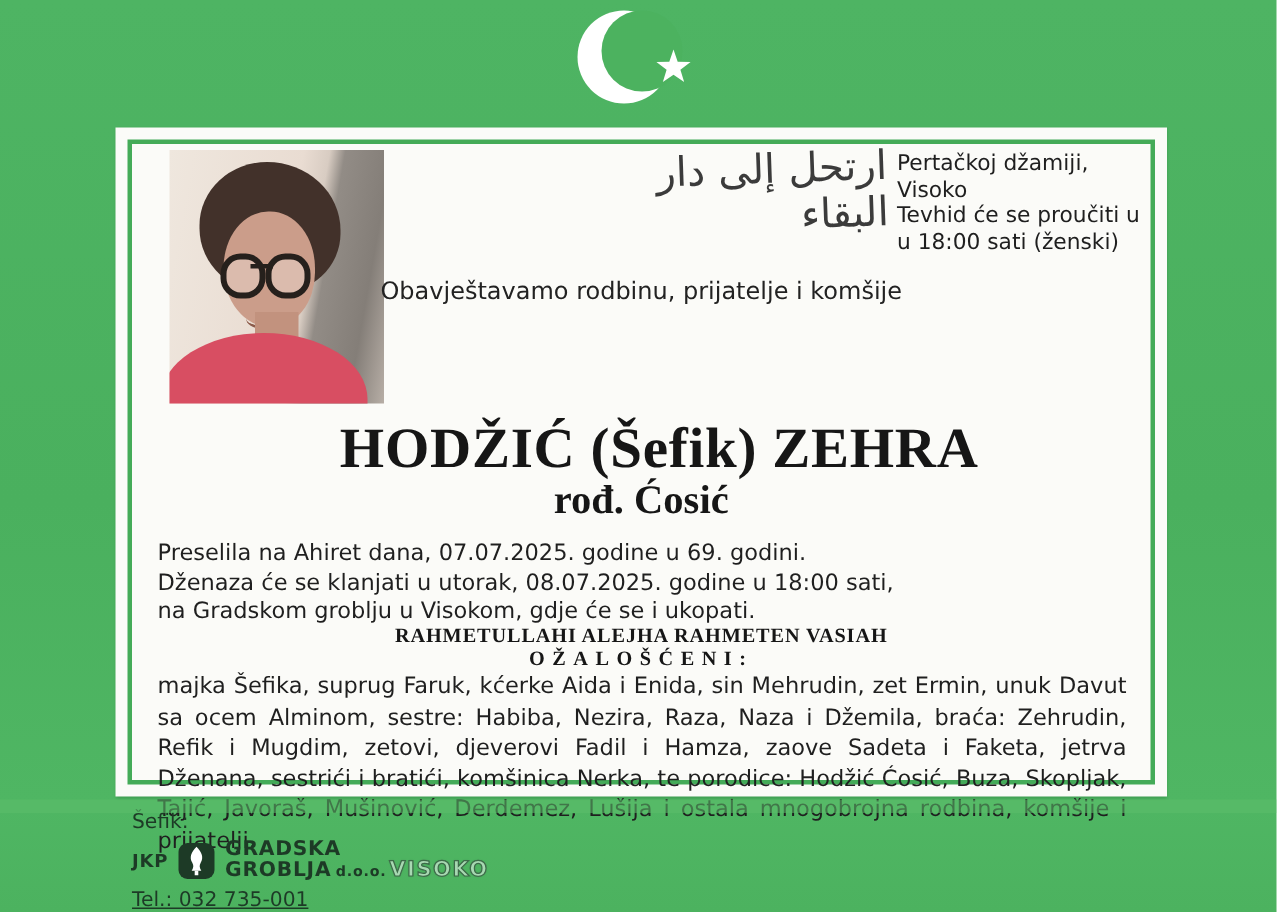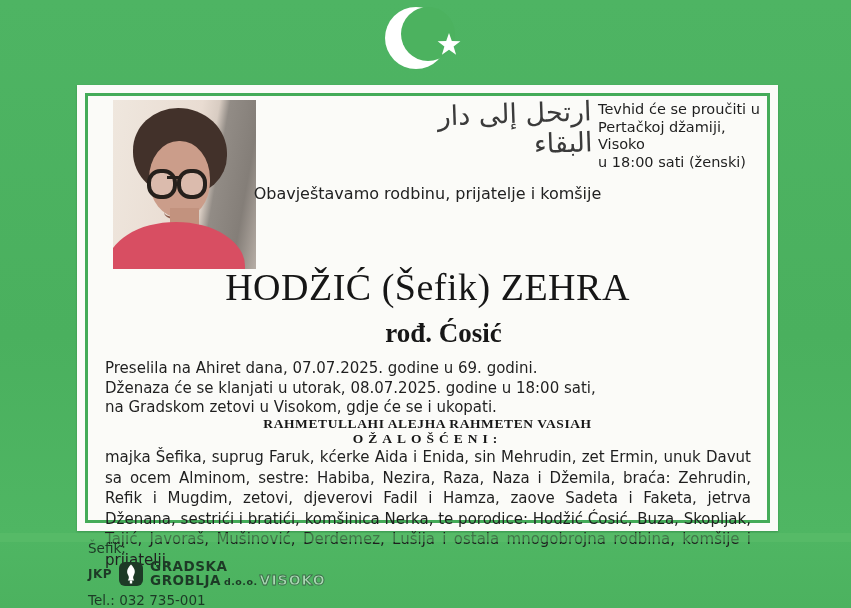--- a/index.html
+++ b/index.html
@@ -62,30 +62,30 @@
     position:absolute;left:521px;top:16px;width:175px;
     font-size:14.5px;line-height:17.5px;color:var(--ink);
   }
   
   .intro{
     position:absolute;left:0;top:97px;width:100%;
     text-align:center;font-size:16px;line-height:24px;color:#222;
   }
   
   .name{
-    position:absolute;left:0;top:180px;width:100%;margin:0;
+    position:absolute;left:0;top:180px;width:100%;margin:12px;
     text-align:center;
-    font-family:"Liberation Serif",serif;font-weight:normal;
+    font-family:"Liberation Serif",serif;font-weight:bold;
     font-size:38px;letter-spacing:.5px;color:#161616;
   }
   .maiden{
     position:absolute;left:0;top:233px;width:100%;
     text-align:center;
     font-family:"Liberation Serif",serif;font-weight:bold;
-    font-size:27px;color:#161616;padding-left:16px;
+    font-size:27px;color:#161616;
   }
   
   .details{
     position:absolute;left:28px;top:274px;width:600px;
     font-size:15px;line-height:19.5px;color:var(--ink);
   }
   
   .prayer{
     position:absolute;left:0;top:331px;width:100%;text-align:center;
     font-family:"Liberation Serif",serif;font-weight:bold;
@@ -111,21 +111,21 @@
   .logo-icon{display:inline-flex;}
   .company{font-weight:bold;font-size:13.5px;line-height:13.5px;letter-spacing:.5px;}
   .company .line2{white-space:nowrap;}
   .doo{font-size:9.5px;font-weight:bold;margin-left:3px;}
   .visoko{
     font-size:14px;font-weight:bold;letter-spacing:1px;margin-left:2px;
     color:#a8d8b2;
     -webkit-text-stroke:.8px #3d6b49;
     text-shadow:0 0 1px #3d6b49;
   }
-  .tel{font-size:13.5px;margin-top:4px;}
+  .tel{font-size:13.5px;margin-top:4px;text-decoration:underline;}
 </style>
 </head>
 <body>
 
 <div class="page">
 
   <div class="crescent">
     <svg width="100" height="72" viewBox="0 0 100 72">
       <circle cx="40" cy="36" r="31" fill="#ffffff"></circle>
       <circle cx="52" cy="32" r="27" fill="#4cb25f"></circle>
@@ -143,36 +143,36 @@
       <div class="lens right"></div>
       <div class="bridge"></div>
       <div class="smile"></div>
       <div class="neck"></div>
       <div class="shirt"></div>
     </div>
 
     <div class="arabic">ارتحل إلى دار البقاء</div>
 
     <div class="tevhid">
+      <div>Pertačkoj džamiji, Visoko</div>
       <div>Tevhid će se proučiti u</div>
-      <div>Pertačkoj džamiji, Visoko</div>
       <div>u 18:00 sati (ženski)</div>
     </div>
 
     <div class="intro">
       <div>Obavještavamo rodbinu, prijatelje i komšije</div>
     </div>
 
     <h1 class="name">HODŽIĆ (Šefik) ZEHRA</h1>
     <div class="maiden">rođ. Ćosić</div>
 
     <div class="details">
       <div>Preselila na Ahiret dana, 07.07.2025. godine u 69. godini.</div>
       <div>Dženaza će se klanjati u utorak, 08.07.2025. godine u 18:00 sati,</div>
-      <div>na Gradskom zetovi u Visokom, gdje će se i ukopati.</div>
+      <div>na Gradskom groblju u Visokom, gdje će se i ukopati.</div>
     </div>
 
     <div class="prayer">RAHMETULLAHI ALEJHA RAHMETEN VASIAH</div>
     <div class="mourners-heading">OŽALOŠĆENI:</div>
     <p class="mourners">majka Šefika, suprug Faruk, kćerke Aida i Enida, sin Mehrudin, zet Ermin, unuk Davut sa ocem Alminom, sestre: Habiba, Nezira, Raza, Naza i Džemila, braća: Zehrudin, Refik i Mugdim, zetovi, djeverovi Fadil i Hamza, zaove Sadeta i Faketa, jetrva Dženana, sestrići i bratići, komšinica Nerka, te porodice: Hodžić Ćosić, Buza, Skopljak, Tajić, Javoraš, Mušinović, Derdemez, Lušija i ostala mnogobrojna rodbina, komšije i prijatelji.</p>
   </div>
 
   <div class="footer">
     <div class="stampa">Šefik:</div>
     <div class="logo-row">

